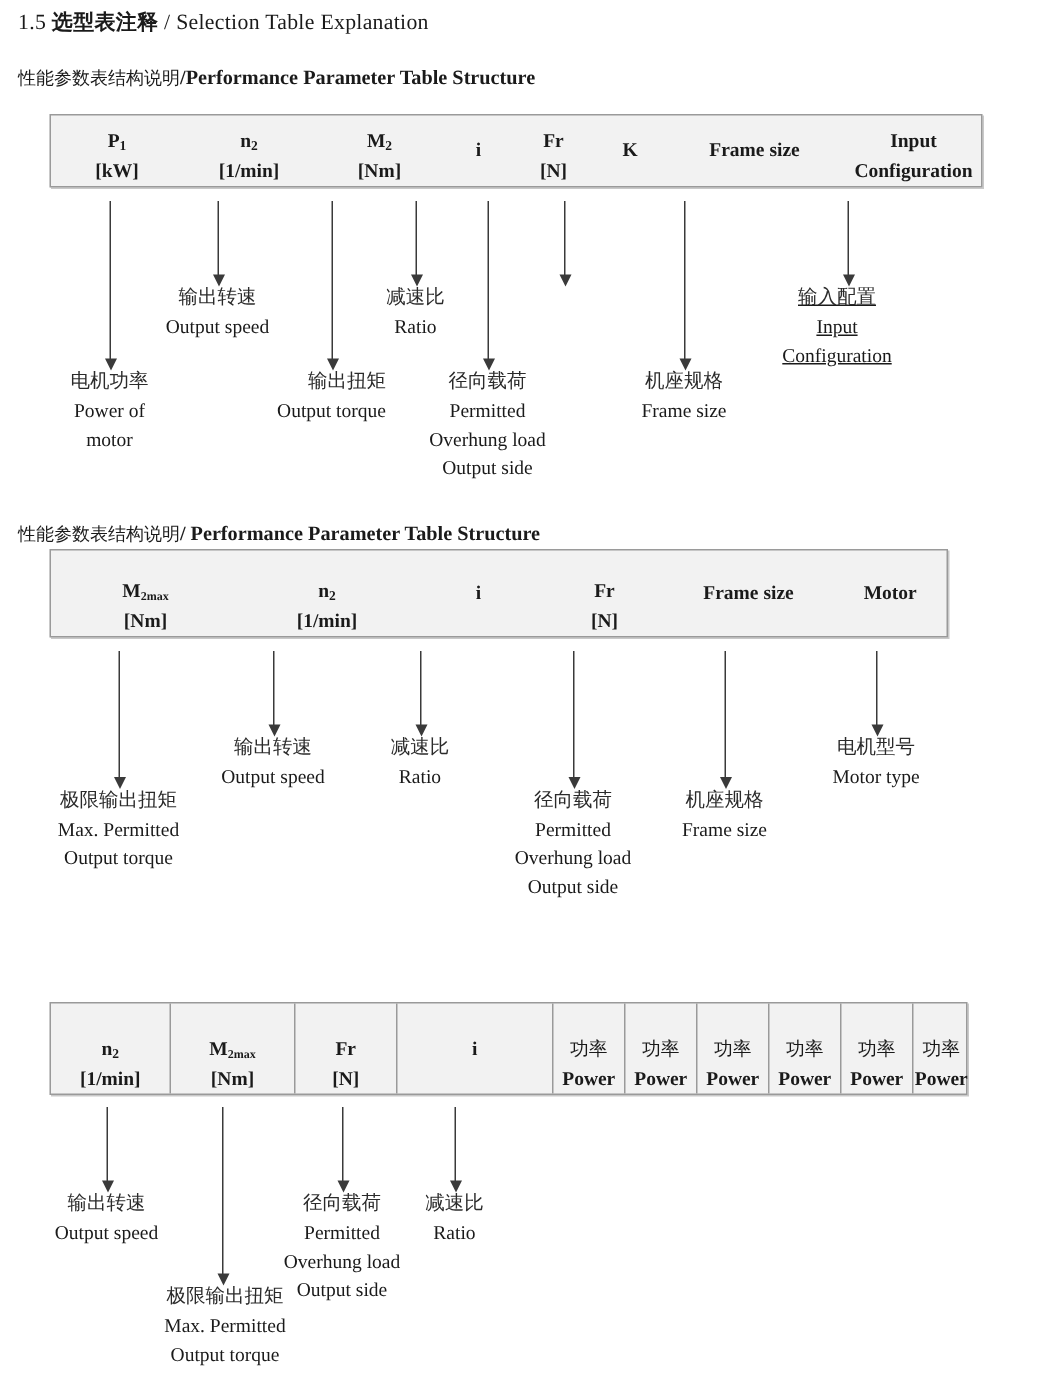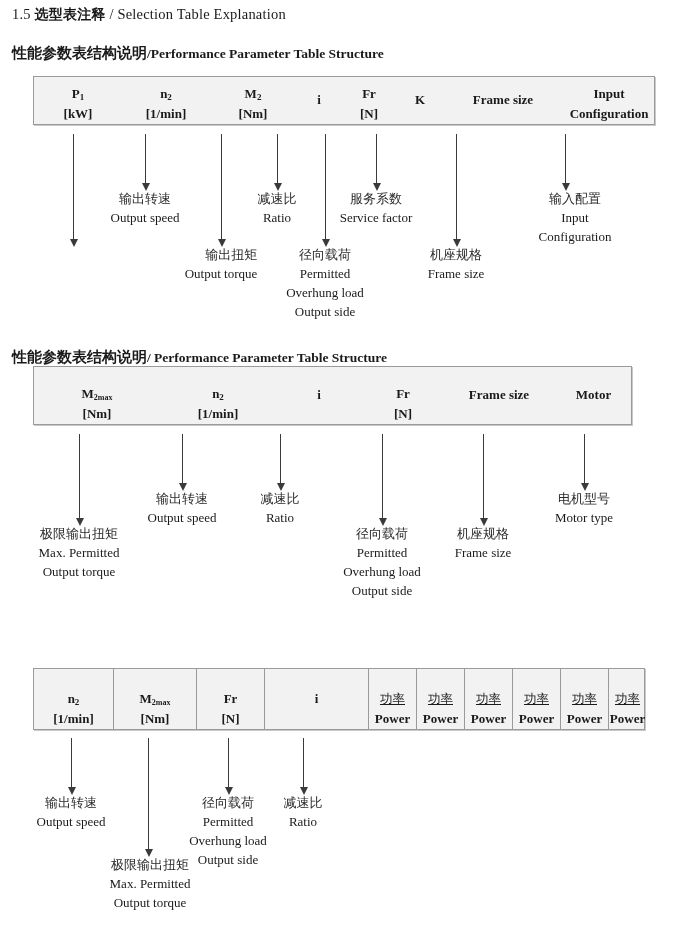--- a/index.html
+++ b/index.html
@@ -35,22 +35,22 @@
   .title-main .en { font-family: "Liberation Serif", serif; }
 
   .sec-heading {
     position: absolute;
     left: 12px;
     font-size: 13px;
     white-space: nowrap;
   }
   .sec-heading .cn {
     font-family: "DejaVu Sans", sans-serif;
-    font-weight: bold;
-    font-size: 15px;
+    font-weight: normal;
+    font-size: 12px;
     margin-top: 15px;
   }
   .sec-heading .en {
     font-family: "Liberation Serif", serif;
     font-weight: bold;
     font-size: 13.5px;
   }
 
   
   .tbl {
@@ -76,21 +76,20 @@
   }
   .tbl.divided .cell { border-right: 1px solid #9a9a9a; }
   .tbl.divided .cell.last { border-right: none; }
   .cell .l1 { display: block; }
   .cell .l2 { display: block; }
   .cell.single { justify-content: center; }
   .cell .cn-lab {
     font-family: "DejaVu Sans", sans-serif;
     font-weight: normal;
     font-size: 12.5px;
-    text-decoration: underline;
   }
   sub { font-size: 9px; font-weight: bold; vertical-align: baseline; position: relative; top: 2px; }
   .sub-small { font-size: 8px; font-weight: bold; vertical-align: baseline; position: relative; top: 2px; }
 
   
   .arrow {
     position: absolute;
     width: 1px;
     background: #3a3a3a;
   }
@@ -177,47 +176,48 @@
 
   <div class="arrow" style="left:73px;  top:134px; height:106px;"></div>
   <div class="arrow" style="left:145px; top:134px; height:50px;"></div>
   <div class="arrow" style="left:221px; top:134px; height:106px;"></div>
   <div class="arrow" style="left:277px; top:134px; height:50px;"></div>
   <div class="arrow" style="left:325px; top:134px; height:106px;"></div>
   <div class="arrow" style="left:376px; top:134px; height:50px;"></div>
   <div class="arrow" style="left:456px; top:134px; height:106px;"></div>
   <div class="arrow" style="left:565px; top:134px; height:50px;"></div>
 
+  <div class="anno" style="left:73px; top:246px;">
+    <span class="cn">电机功率</span>
+    <span class="en">Power of</span>
+    <span class="en">motor</span>
+  </div>
   <div class="anno" style="left:145px; top:190px;">
     <span class="cn">输出转速</span>
     <span class="en">Output speed</span>
   </div>
   <div class="anno" style="left:221px; top:246px;text-align:right;">
     <span class="cn">输出扭矩</span>
     <span class="en">Output torque</span>
   </div>
   <div class="anno" style="left:277px; top:190px;">
     <span class="cn">减速比</span>
     <span class="en">Ratio</span>
   </div>
   <div class="anno" style="left:325px; top:246px;">
     <span class="cn">径向载荷</span>
     <span class="en">Permitted</span>
     <span class="en">Overhung load</span>
     <span class="en">Output side</span>
   </div>
-  <div class="anno" style="left:376px; top:190px;">
-    <span class="cn">服务系数</span>
-    <span class="en">Service factor</span>
-  </div>
   <div class="anno" style="left:456px; top:246px;">
     <span class="cn">机座规格</span>
     <span class="en">Frame size</span>
   </div>
-  <div class="anno" style="left:575px; top:190px;">
+  <div class="anno" style="left:558px; top:190px;text-decoration:underline;">
     <span class="cn">输入配置</span>
     <span class="en">Input</span>
     <span class="en">Configuration</span>
   </div>
 
   <div class="sec-heading" style="top:348px">
     <span class="cn">性能参数表结构说明</span><span class="en">/</span> <span class="en">Performance Parameter Table Structure</span>
   </div>
 
   <div class="tbl" style="left:33px; top:366px; width:599px; height:59px;">

